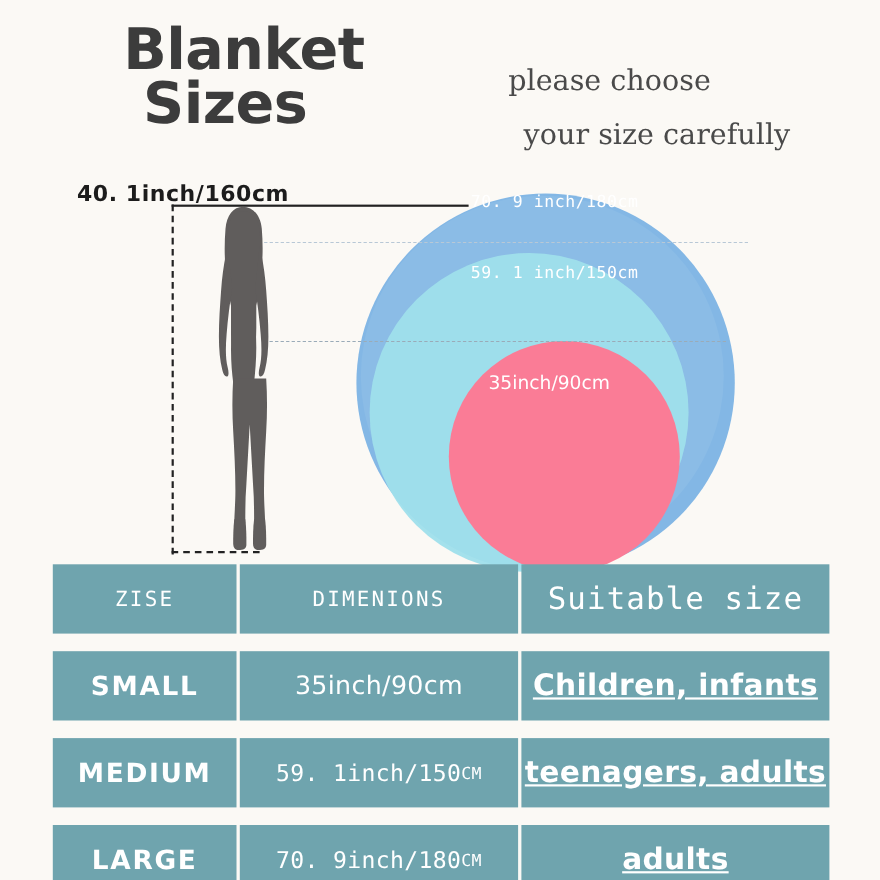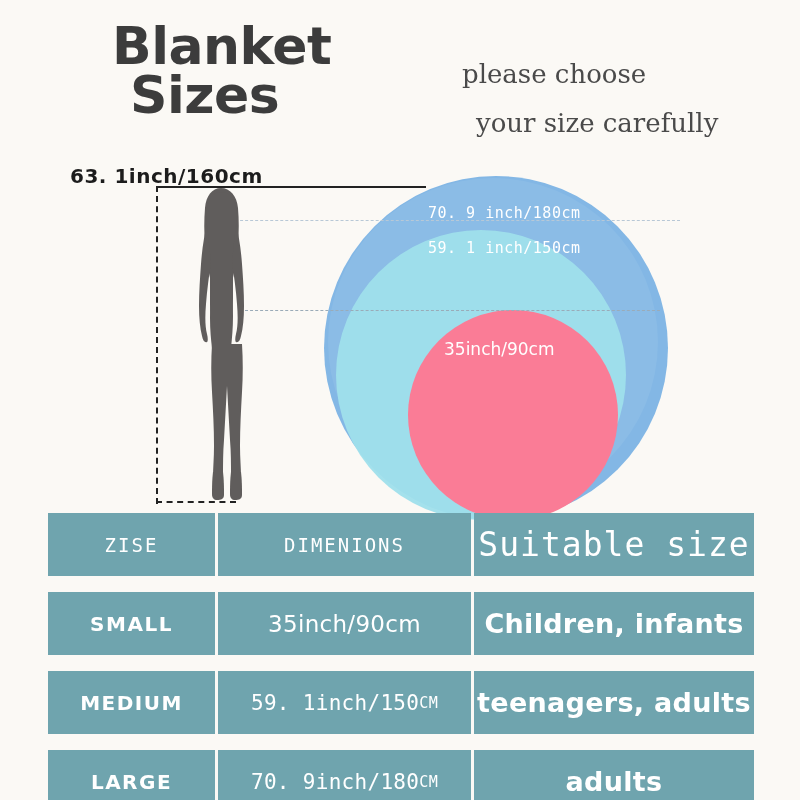--- a/index.html
+++ b/index.html
@@ -94,21 +94,21 @@
   }
 
   .circle-label {
     position: absolute;
     color: #ffffff;
     font-family: "DejaVu Sans Mono", monospace;
     font-size: 15px;
     letter-spacing: 0.5px;
     white-space: nowrap;
   }
-  .label-large { left: 428px; top: 24px; margin-top: 30px; }
+  .label-large { left: 428px; top: 24px; }
   .label-medium { left: 428px; top: 89px; }
   .label-small {
     left: 444px;
     top: 189px;
     font-family: "DejaVu Sans", sans-serif;
     font-size: 17px;
     letter-spacing: 0;
   }
 
   
@@ -203,39 +203,40 @@
   .c-suit { flex: 1; }
 
   .head .c-size,
   .head .c-dim {
     font-family: "DejaVu Sans Mono", monospace;
     font-size: 19px;
     letter-spacing: 2px;
   }
   .head .c-suit {
     font-family: "DejaVu Sans Mono", monospace;
-    font-size: 33px;
+    font-size: 28px;
     letter-spacing: 1px;
   }
   .body .c-size {
     font-family: "DejaVu Sans", sans-serif;
     font-weight: bold;
-    font-size: 20px;
+    font-size: 24px;
     letter-spacing: 1.5px;
   }
   .body .c-dim {
     font-family: "DejaVu Sans Mono", monospace;
     font-size: 21px;
     letter-spacing: 0.3px;
   }
   .body .c-suit {
     font-family: "DejaVu Sans", sans-serif;
     font-weight: bold;
     font-size: 27px;
     letter-spacing: 0.3px;
+    text-decoration: underline;
   }
   .row-small .c-dim {
     font-family: "DejaVu Sans", sans-serif;
     font-size: 23px;
   }
   .unit-sm { font-size: 0.72em; }
 </style>
 </head>
 <body>
 
@@ -393,21 +394,21 @@
 
       <path fill="#605d5c" d="
         M55,288
         C54,296 54,304 54,310
         C54,314 56,316 59,316
         C63,316 66,315 66,311
         C66,304 66,296 65,288
         L55,288 Z"></path>
     </svg>
 
-    <div class="height-label">63. 1inch/160cm</div>
+    <div class="height-label">40. 1inch/160cm</div>
   </div>
 
   <div class="table">
 
     <div class="trow head">
       <div class="tcell c-size">ZISE</div>
       <div class="tcell c-dim">DIMENIONS</div>
       <div class="tcell c-suit">Suitable size</div>
     </div>
 

